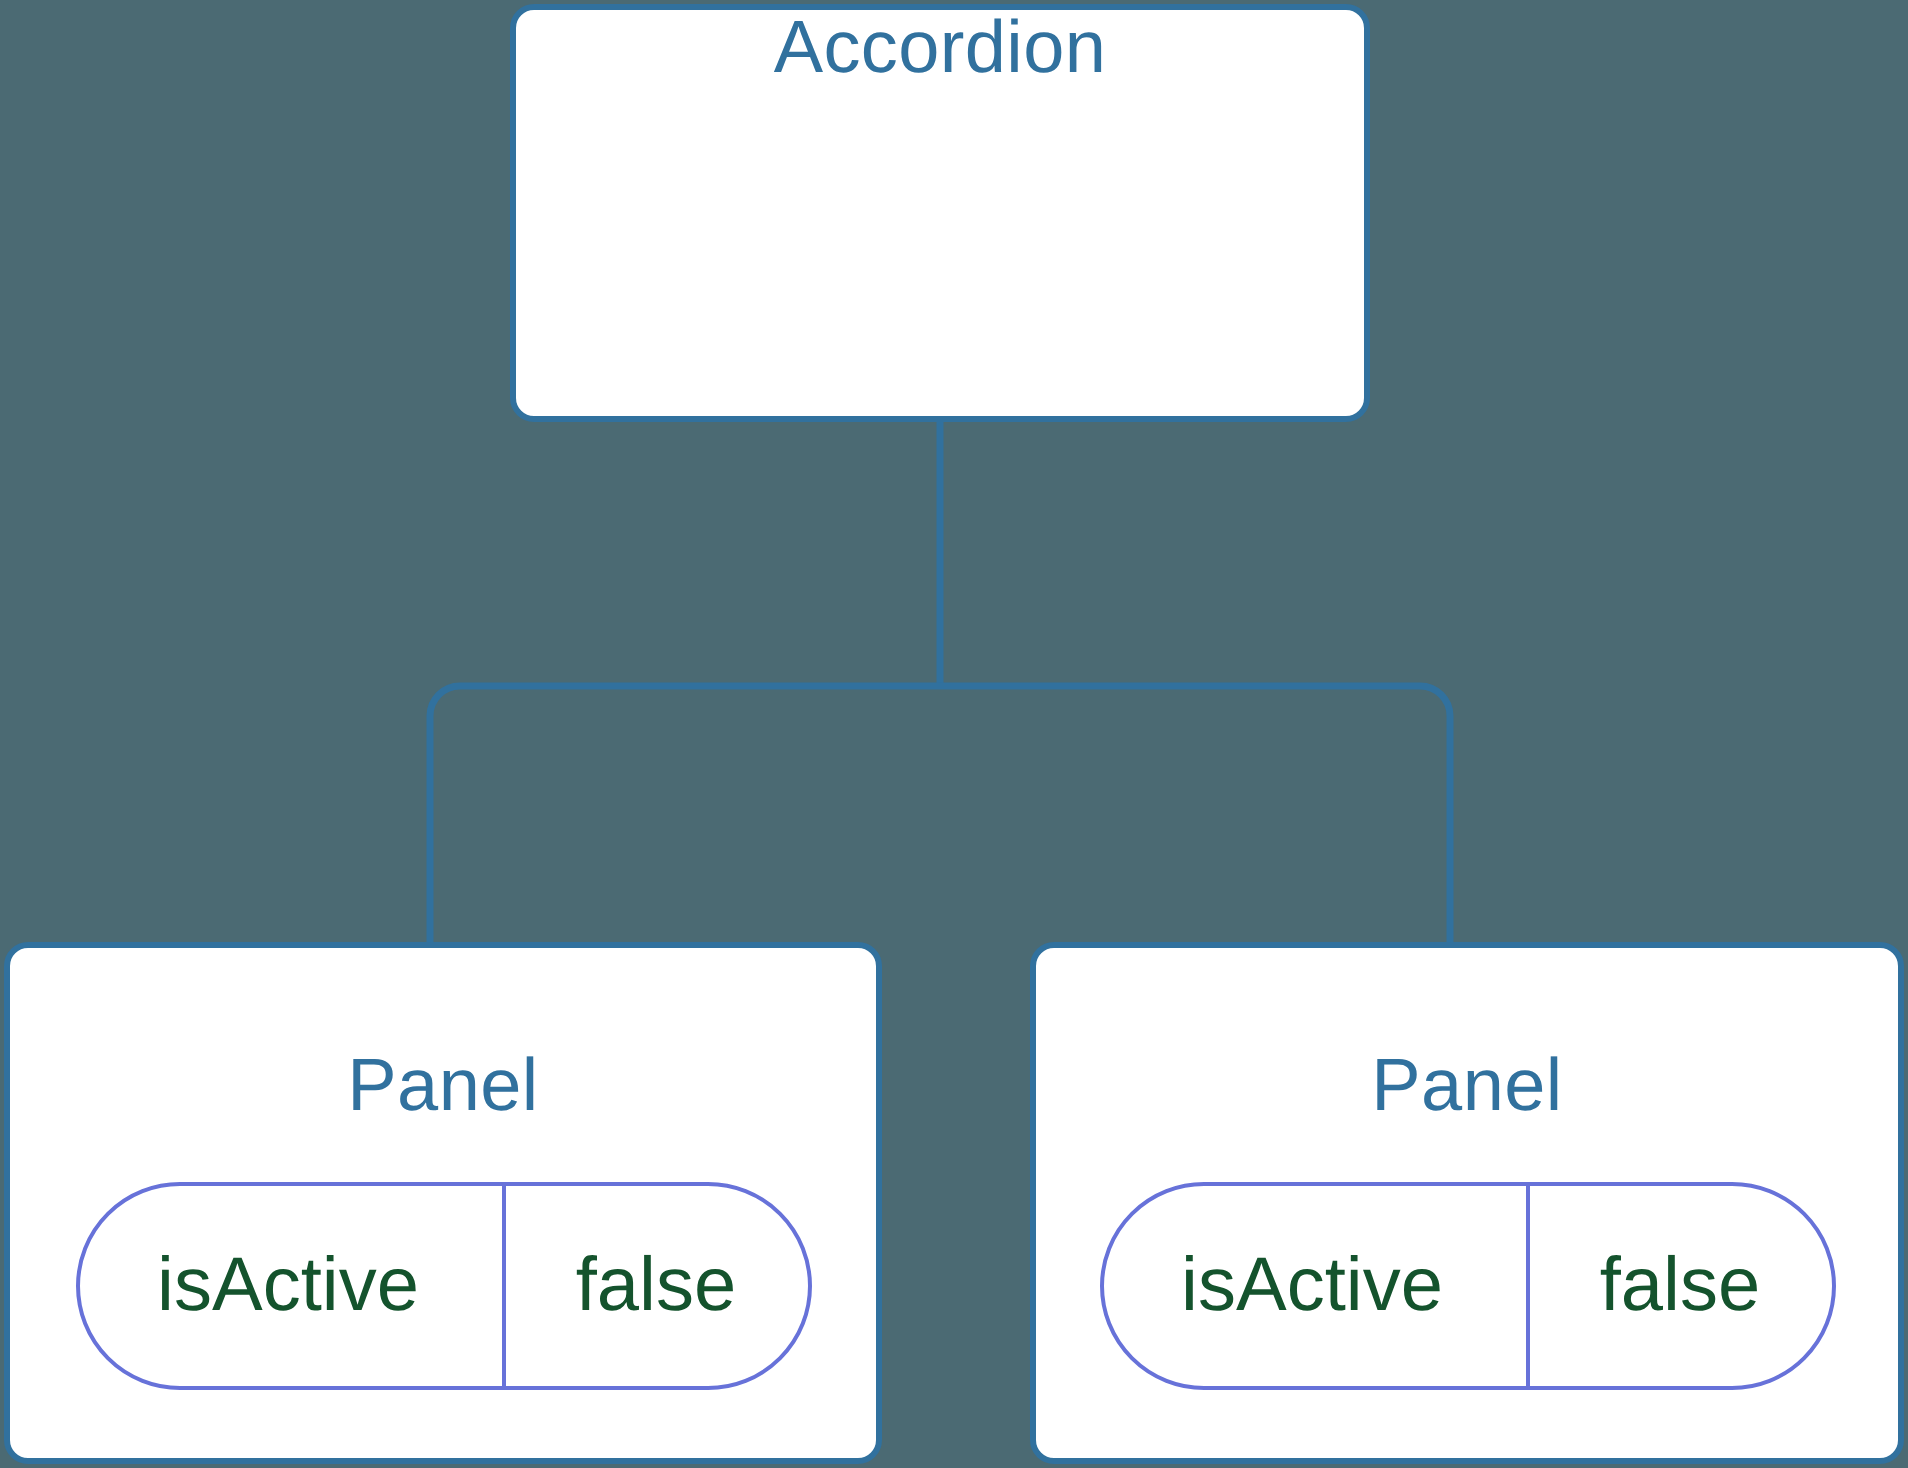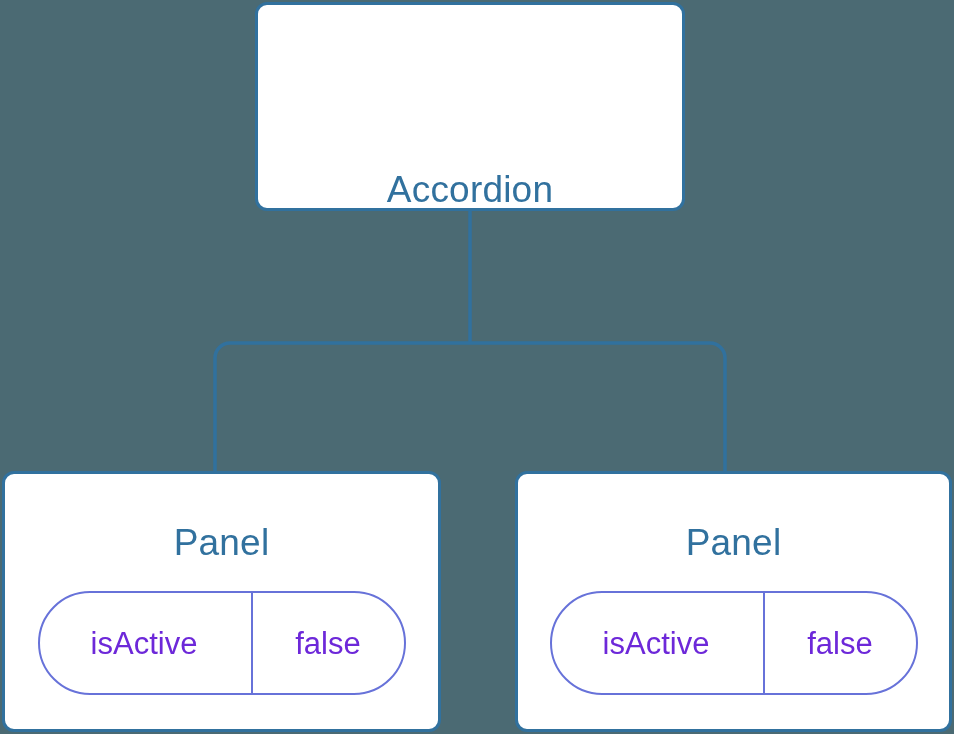--- a/index.html
+++ b/index.html
@@ -53,21 +53,21 @@
     letter-spacing: 0.2px;
     white-space: nowrap;
   }
 
   
   #root-node {
     left: 255px;
     top: 2px;
     width: 430px;
     height: 209px;
-    justify-content: flex-end;
+    justify-content: flex-start;
   }
 
   #root-node .node-title {
     font-size: 37px;
     line-height: 1;
   }
 
   
   .child-node {
     top: 471px;
@@ -97,22 +97,22 @@
   }
 
   #child-node-0 .state-pill { width: 368px; }
   #child-node-1 .state-pill { width: 368px; }
 
   .pill-key,
   .pill-value {
     display: flex;
     align-items: center;
     justify-content: center;
-    color: #6d28d9;
-    font-size: 31px;
+    color: #14532d;
+    font-size: 38px;
     line-height: 1;
     white-space: nowrap;
   }
 
   .pill-key {
     width: 213px;
     border-right: 2.5px solid #6772d9;
     padding-right: 2px;
   }
 

